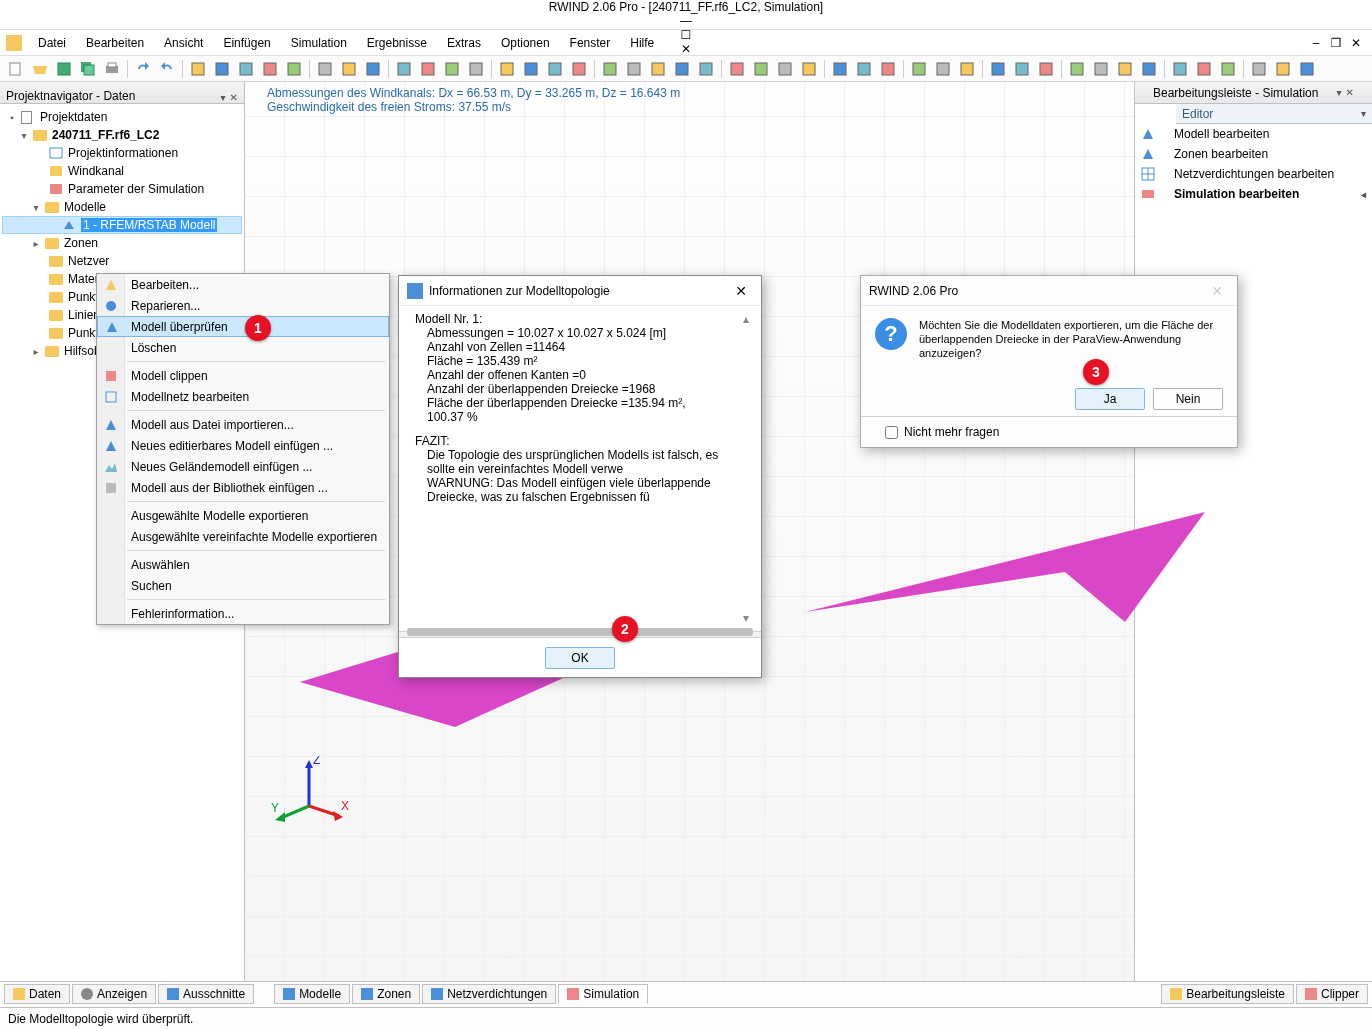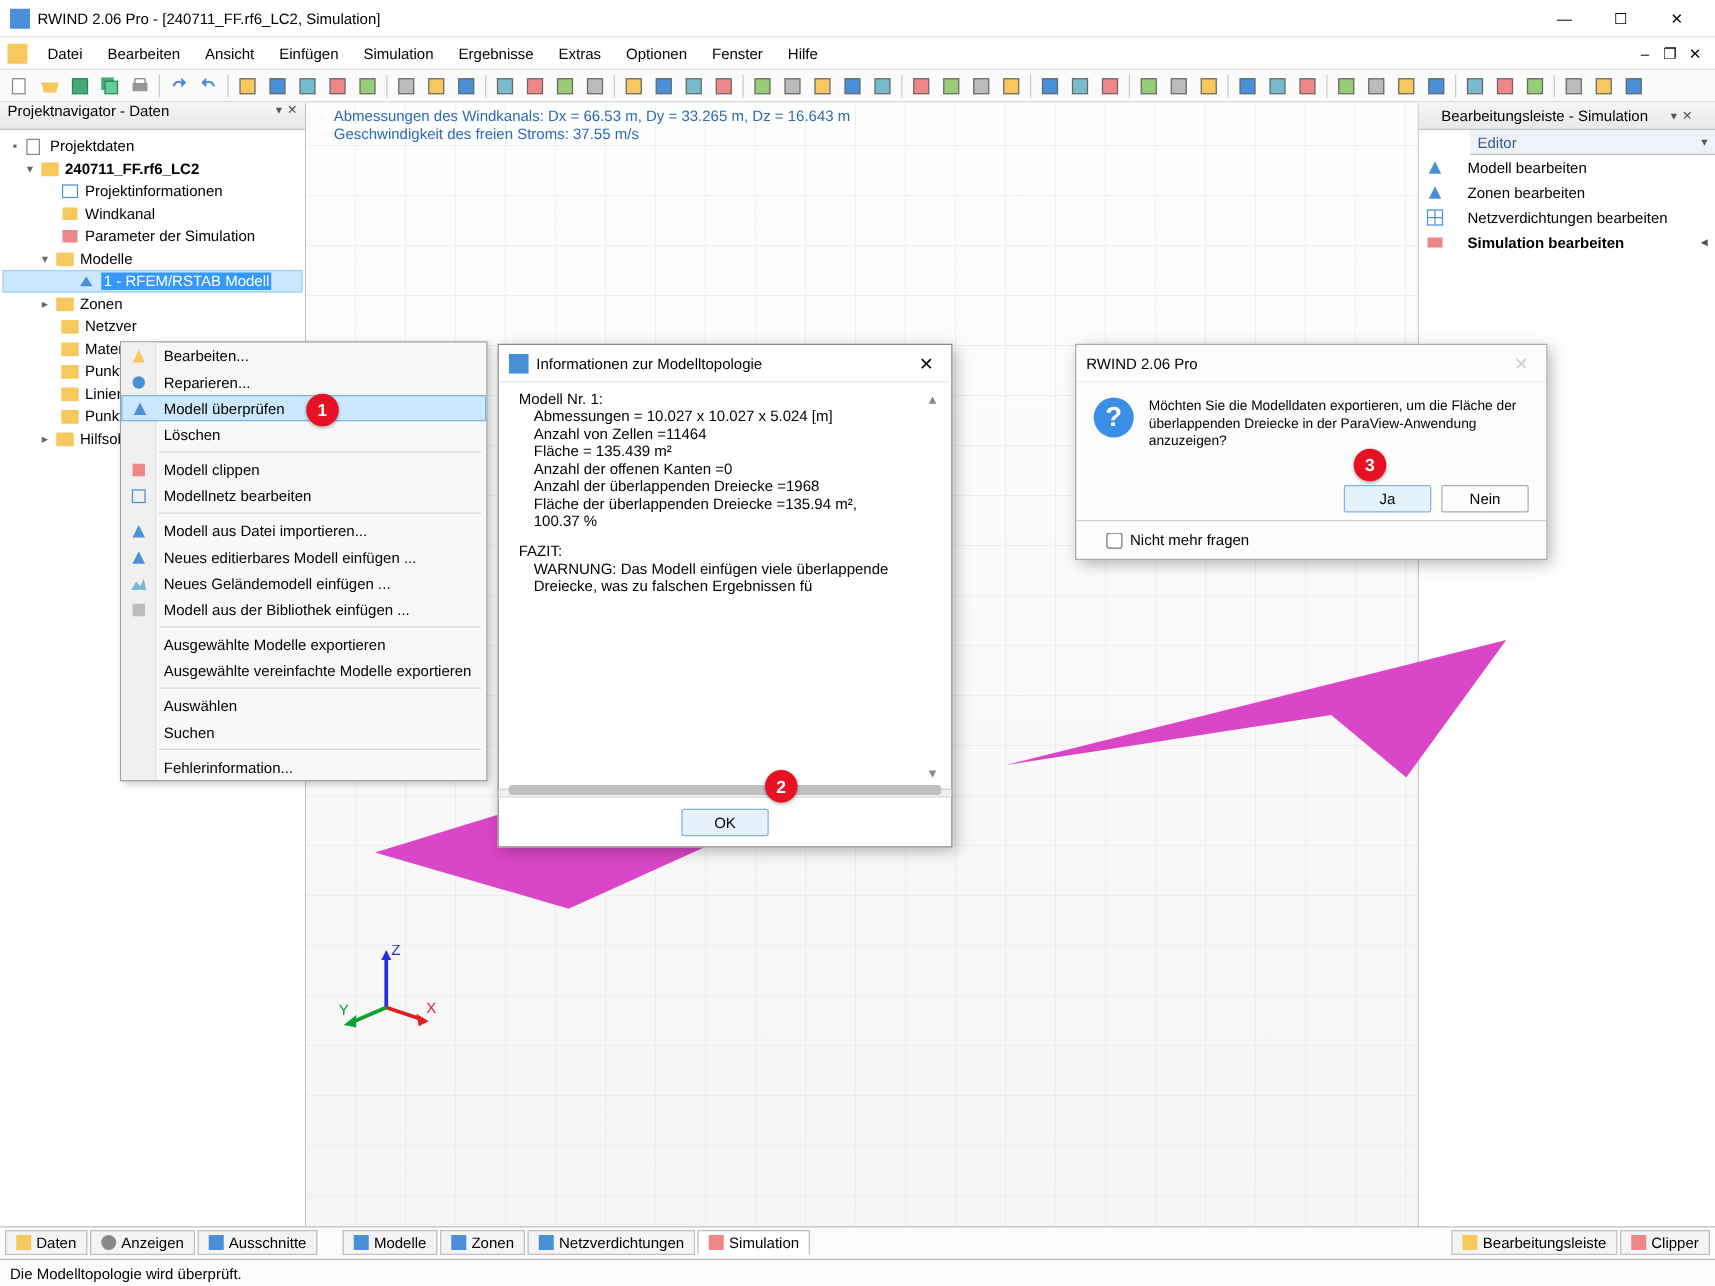--- a/index.html
+++ b/index.html
@@ -1,36 +1,36 @@
 <!DOCTYPE html>
 <html><head>
 <meta charset="utf-8">
 <style>
 * { box-sizing: border-box; margin: 0; padding: 0; font-family: "Segoe UI", Tahoma, sans-serif; font-size: 12px; }
 html, body { width: 1372px; height: 1029px; overflow: hidden; background: #fff; }
 
-.titlebar { height: 30px; background: #fff; display: flex; align-items: center; padding: 0 8px; border-bottom: 1px solid #e0e0e0; }
+.titlebar { height: 30px; background: #fff; display: flex; align-items: center; padding: 0 8px; border-bottom: 1px solid #e0e0e0; flex-direction: column; }
 .titlebar .app-icon { width: 16px; height: 16px; background: #4a90d9; margin-right: 6px; display:inline-block; }
 .titlebar .title { flex: 1; color: #000; }
 .titlebar .win-btn { width: 45px; height: 28px; display: flex; align-items: center; justify-content: center; color: #000; }
 
 .menubar { height: 26px; background: #fff; display: flex; align-items: center; padding: 0 6px; border-bottom: 1px solid #e0e0e0; }
 .menubar .m { padding: 2px 10px; color: #000; }
 .menubar .mdi { margin-left:auto; display:flex; }
 .menubar .mdi .b { width:20px; text-align:center; padding:2px 4px; }
 
 .toolbar { height: 26px; background: #fbfbfb; border-bottom: 1px solid #d0d0d0; display: flex; align-items: center; padding: 0 4px; overflow:hidden; }
 .toolbar .tb { width: 22px; height: 22px; margin: 0 1px; display:flex; align-items:center; justify-content:center; }
 .toolbar .tb svg { width:16px; height:16px; }
 .toolbar .sep { width:1px; height:18px; background:#ccc; margin:0 3px; }
 
 .main { position: relative; height: 914px; display: flex; }
 
 .nav { width: 245px; border-right: 1px solid #c0c0c0; display:flex; flex-direction:column; background:#fff; }
-.nav-hdr { height: 22px; background: linear-gradient(#f5f5f5,#e8e8e8); border-bottom:1px solid #c0c0c0; display:flex; align-items:flex-start; padding:0 6px; font-size:12px; }
+.nav-hdr { height: 22px; background: linear-gradient(#f5f5f5,#e8e8e8); border-bottom:1px solid #c0c0c0; display:flex; align-items:flex-end; padding:0 6px; font-size:12px; }
 .nav-hdr .mini { margin-left:auto; display:flex; gap:4px; }
 .nav-hdr .mini span { font-size:10px; color:#555; }
 .nav-tree { flex:1; padding:4px 2px; overflow:auto; }
 .tree-node { display:flex; align-items:center; height:18px; padding-left:4px; white-space:nowrap; }
 .tree-node .exp { width:12px; text-align:center; color:#666; font-size:10px; }
 .tree-node .ico { width:16px; height:14px; margin:0 3px; display:inline-flex; align-items:center; }
 .tree-node.sel { background:#cce8ff; border:1px solid #99d1ff; height:18px; padding-left:3px; }
 .folder { background:#f7c85e; width:14px; height:11px; display:inline-block; border-radius:1px; }
 .doc { background:#fff; border:1px solid #888; width:11px; height:13px; display:inline-block; }
 
@@ -690,20 +690,21 @@
     <div class="body">
       <div>Modell Nr. 1:</div>
       <div style="padding-left:12px">Abmessungen = 10.027 x 10.027 x 5.024 [m]</div>
       <div style="padding-left:12px">Anzahl von Zellen =11464</div>
       <div style="padding-left:12px">Fläche = 135.439 m²</div>
       <div style="padding-left:12px">Anzahl der offenen Kanten =0</div>
       <div style="padding-left:12px">Anzahl der überlappenden Dreiecke =1968</div>
       <div style="padding-left:12px">Fläche der überlappenden Dreiecke =135.94 m², 100.37 %</div>
       <div style="height:10px"></div>
       <div>FAZIT:</div>
+      <div style="padding-left:12px">Die Topologie des ursprünglichen Modells ist falsch, es sollte ein vereinfachtes Modell verwe</div>
       <div style="padding-left:12px">WARNUNG: Das Modell einfügen viele überlappende Dreiecke, was zu falschen Ergebnissen fü</div>
       <div class="sb">
           <span>▴</span>
           <span>▾</span>
         </div>
     </div>
     <div style="height:6px;background:#f0f0f0;border-top:1px solid #d0d0d0;position:relative">
         <div style="position:absolute;left:8px;right:8px;top:-4px;height:8px;background:#c0c0c0;border-radius:3px"></div>
       </div>
     <div class="footer">

